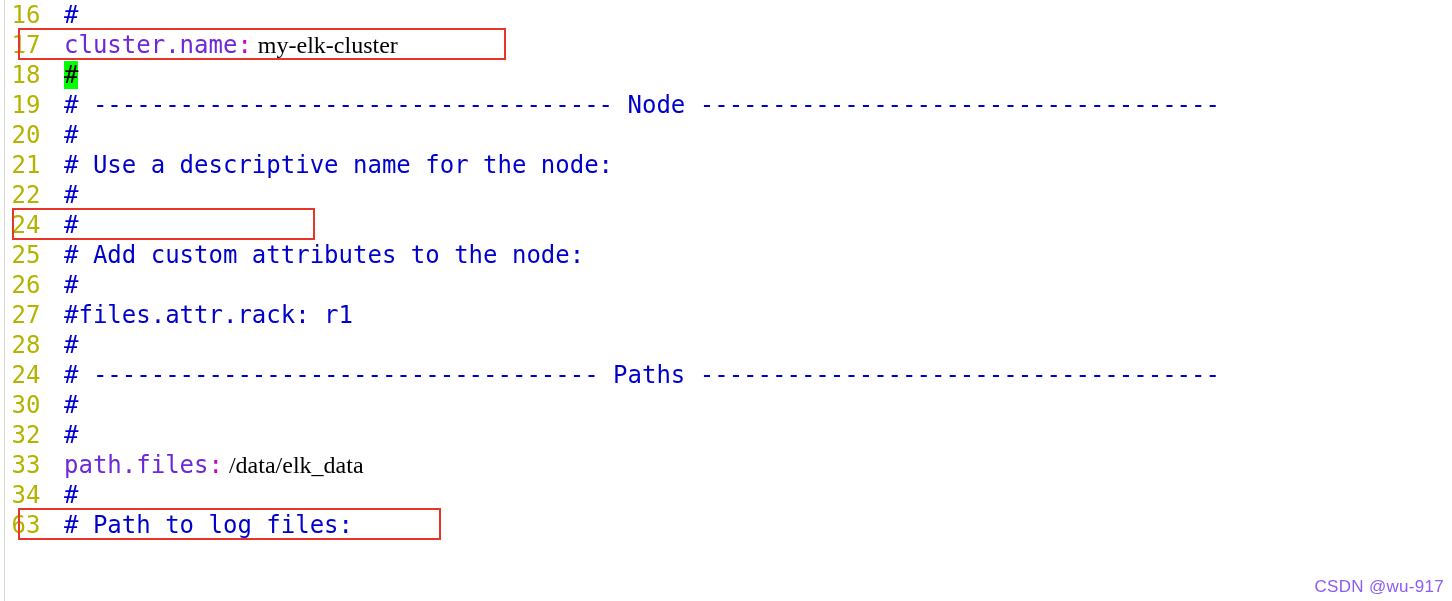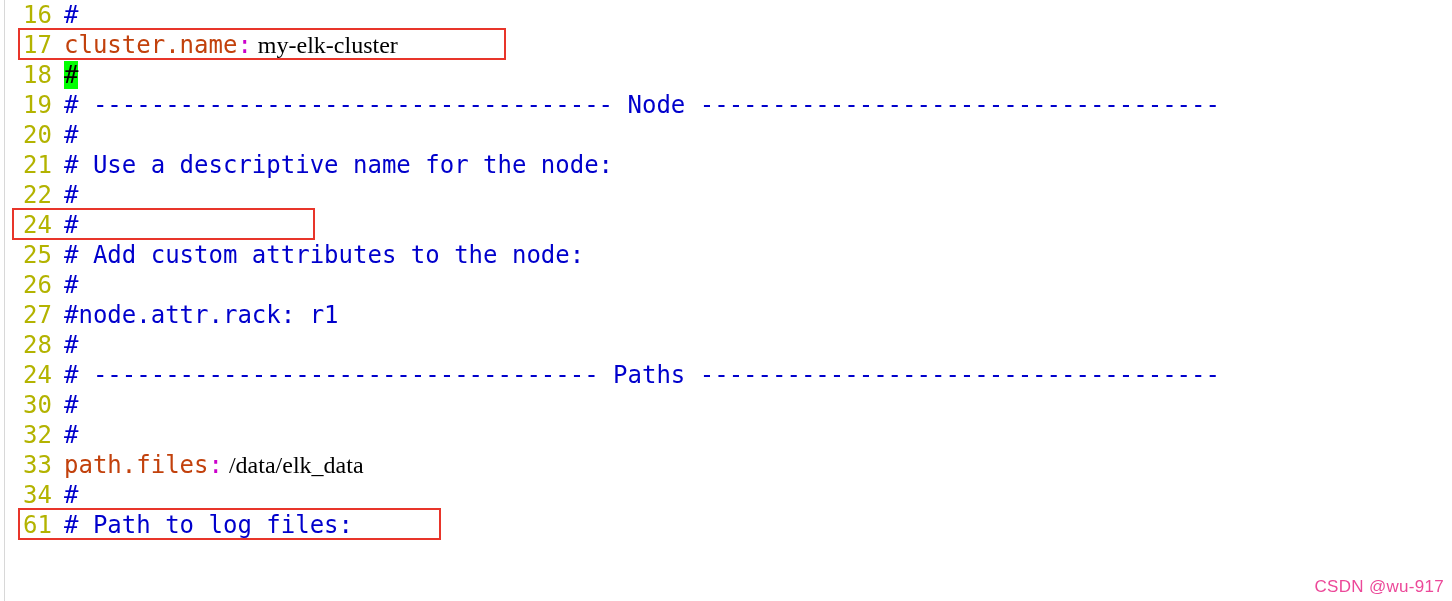--- a/index.html
+++ b/index.html
@@ -36,54 +36,54 @@
   .code-line {
     position: relative;
     height: 30px;
     line-height: 30px;
     white-space: pre;
     font-size: 24px;
   }
   .gutter {
     display: inline-block;
     width: 52px;
-    text-align: right;
+    text-align: center;
     color: #b3b300;
     font-size: 24px;
     letter-spacing: 0px;
   }
   .gutter-gap {
     display: inline-block;
     width: 12px;
   }
   .code-text {
     display: inline-block;
     font-size: 24px;
     letter-spacing: 0px;
   }
   .tok-comment  { color: #0000cc; }
-  .tok-key      { color: #c2410c; }
+  .tok-key      { color: #6d28d9; }
   .tok-colon    { color: #cc00cc; }
   .tok-value    { color: #000000; font-family: Liberation Serif, serif; }
   .tok-cursor   { color: #000000; background: #00ff00; }
 
   
   .anno-box {
     position: absolute;
     border: 2px solid #e8352a;
     box-sizing: border-box;
     pointer-events: none;
     background: transparent;
   }
 
   #watermark {
     position: absolute;
     right: 8px;
     bottom: 4px;
-    color: #ec4899;
+    color: #8b5cf6;
     font-family: "Liberation Sans", sans-serif;
     font-size: 17px;
     letter-spacing: 0.3px;
     white-space: pre;
   }
 </style>
 </head>
 <body>
 
 <div id="editor">
@@ -94,28 +94,28 @@
       <div class="code-line"><span class="gutter">16</span><span class="gutter-gap"></span><span class="code-text"><span class="tok-comment">#</span></span></div>
       <div class="code-line"><span class="gutter">17</span><span class="gutter-gap"></span><span class="code-text"><span class="tok-key">cluster.name</span><span class="tok-colon">:</span><span class="tok-value"> my-elk-cluster</span></span></div>
       <div class="code-line"><span class="gutter">18</span><span class="gutter-gap"></span><span class="code-text"><span class="tok-cursor">#</span></span></div>
       <div class="code-line"><span class="gutter">19</span><span class="gutter-gap"></span><span class="code-text"><span class="tok-comment"># ------------------------------------ Node ------------------------------------</span></span></div>
       <div class="code-line"><span class="gutter">20</span><span class="gutter-gap"></span><span class="code-text"><span class="tok-comment">#</span></span></div>
       <div class="code-line"><span class="gutter">21</span><span class="gutter-gap"></span><span class="code-text"><span class="tok-comment"># Use a descriptive name for the node:</span></span></div>
       <div class="code-line"><span class="gutter">22</span><span class="gutter-gap"></span><span class="code-text"><span class="tok-comment">#</span></span></div>
       <div class="code-line"><span class="gutter">24</span><span class="gutter-gap"></span><span class="code-text"><span class="tok-comment">#</span></span></div>
       <div class="code-line"><span class="gutter">25</span><span class="gutter-gap"></span><span class="code-text"><span class="tok-comment"># Add custom attributes to the node:</span></span></div>
       <div class="code-line"><span class="gutter">26</span><span class="gutter-gap"></span><span class="code-text"><span class="tok-comment">#</span></span></div>
-      <div class="code-line"><span class="gutter">27</span><span class="gutter-gap"></span><span class="code-text"><span class="tok-comment">#node.attr.rack: r1</span></span></div>
+      <div class="code-line"><span class="gutter">27</span><span class="gutter-gap"></span><span class="code-text"><span class="tok-comment">#files.attr.rack: r1</span></span></div>
       <div class="code-line"><span class="gutter">28</span><span class="gutter-gap"></span><span class="code-text"><span class="tok-comment">#</span></span></div>
       <div class="code-line"><span class="gutter">24</span><span class="gutter-gap"></span><span class="code-text"><span class="tok-comment"># ----------------------------------- Paths ------------------------------------</span></span></div>
       <div class="code-line"><span class="gutter">30</span><span class="gutter-gap"></span><span class="code-text"><span class="tok-comment">#</span></span></div>
       <div class="code-line"><span class="gutter">32</span><span class="gutter-gap"></span><span class="code-text"><span class="tok-comment">#</span></span></div>
       <div class="code-line"><span class="gutter">33</span><span class="gutter-gap"></span><span class="code-text"><span class="tok-key">path.files</span><span class="tok-colon">:</span><span class="tok-value"> /data/elk_data</span></span></div>
       <div class="code-line"><span class="gutter">34</span><span class="gutter-gap"></span><span class="code-text"><span class="tok-comment">#</span></span></div>
-      <div class="code-line"><span class="gutter">61</span><span class="gutter-gap"></span><span class="code-text"><span class="tok-comment"># Path to log files:</span></span></div>
+      <div class="code-line"><span class="gutter">63</span><span class="gutter-gap"></span><span class="code-text"><span class="tok-comment"># Path to log files:</span></span></div>
     </div>
 
   <div id="annotation-layer">
       <div class="anno-box" style="left: 18px; top: 28px; width: 488px; height: 32px;"></div>
       <div class="anno-box" style="left: 12px; top: 208px; width: 303px; height: 32px;"></div>
       <div class="anno-box" style="left: 18px; top: 508px; width: 423px; height: 32px;"></div>
     </div>
 
   <div id="watermark">CSDN @wu-917</div>
 

